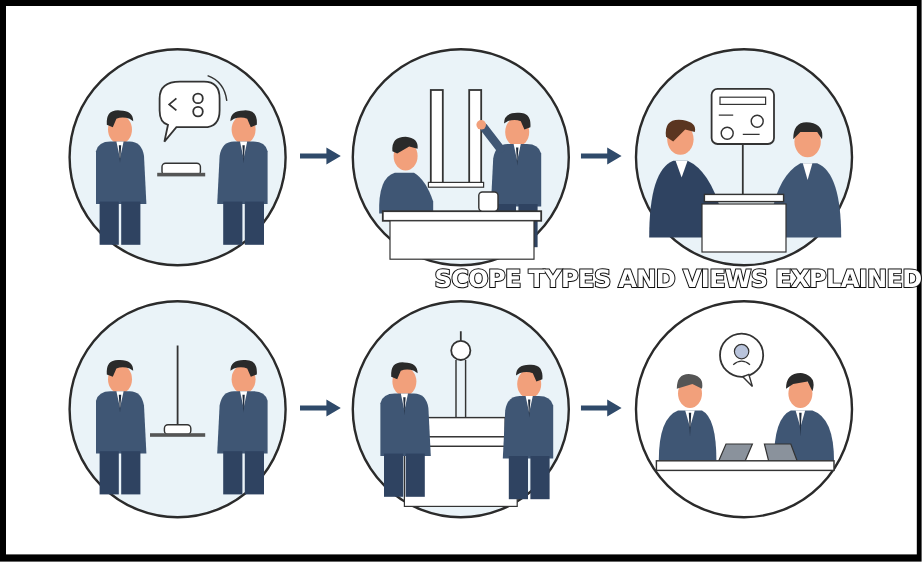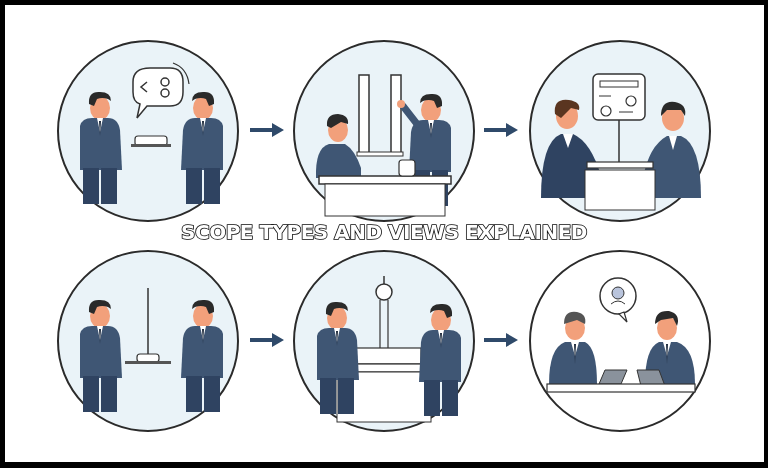--- a/index.html
+++ b/index.html
@@ -2,21 +2,21 @@
 <html><head>
 <meta charset="utf-8">
 <style>
   html, body { margin:0; padding:0; }
   body { width:768px; height:468px; background:#000; position:relative; overflow:hidden; font-family:"Liberation Sans", sans-serif; }
   .canvas { position:absolute; left:5px; top:5px; width:759px; height:457px; background:#fff; }
   .scene { position:absolute; }
   .scene svg { display:block; }
   .arrow { position:absolute; }
   .title {
-    position:absolute; left:0; width:768px; top:220px; text-align:center;
+    position:absolute; left:0; width:768px; top:220px; text-align:right;
     font-family:"DejaVu Sans", sans-serif; font-weight:bold; font-size:20px; letter-spacing:-0.5px;
     color:#fff;
     -webkit-text-stroke:1.6px #111;
     paint-order: stroke fill;
     text-shadow: 0 0 1px #000;
   }
 </style>
 </head>
 <body>
 

